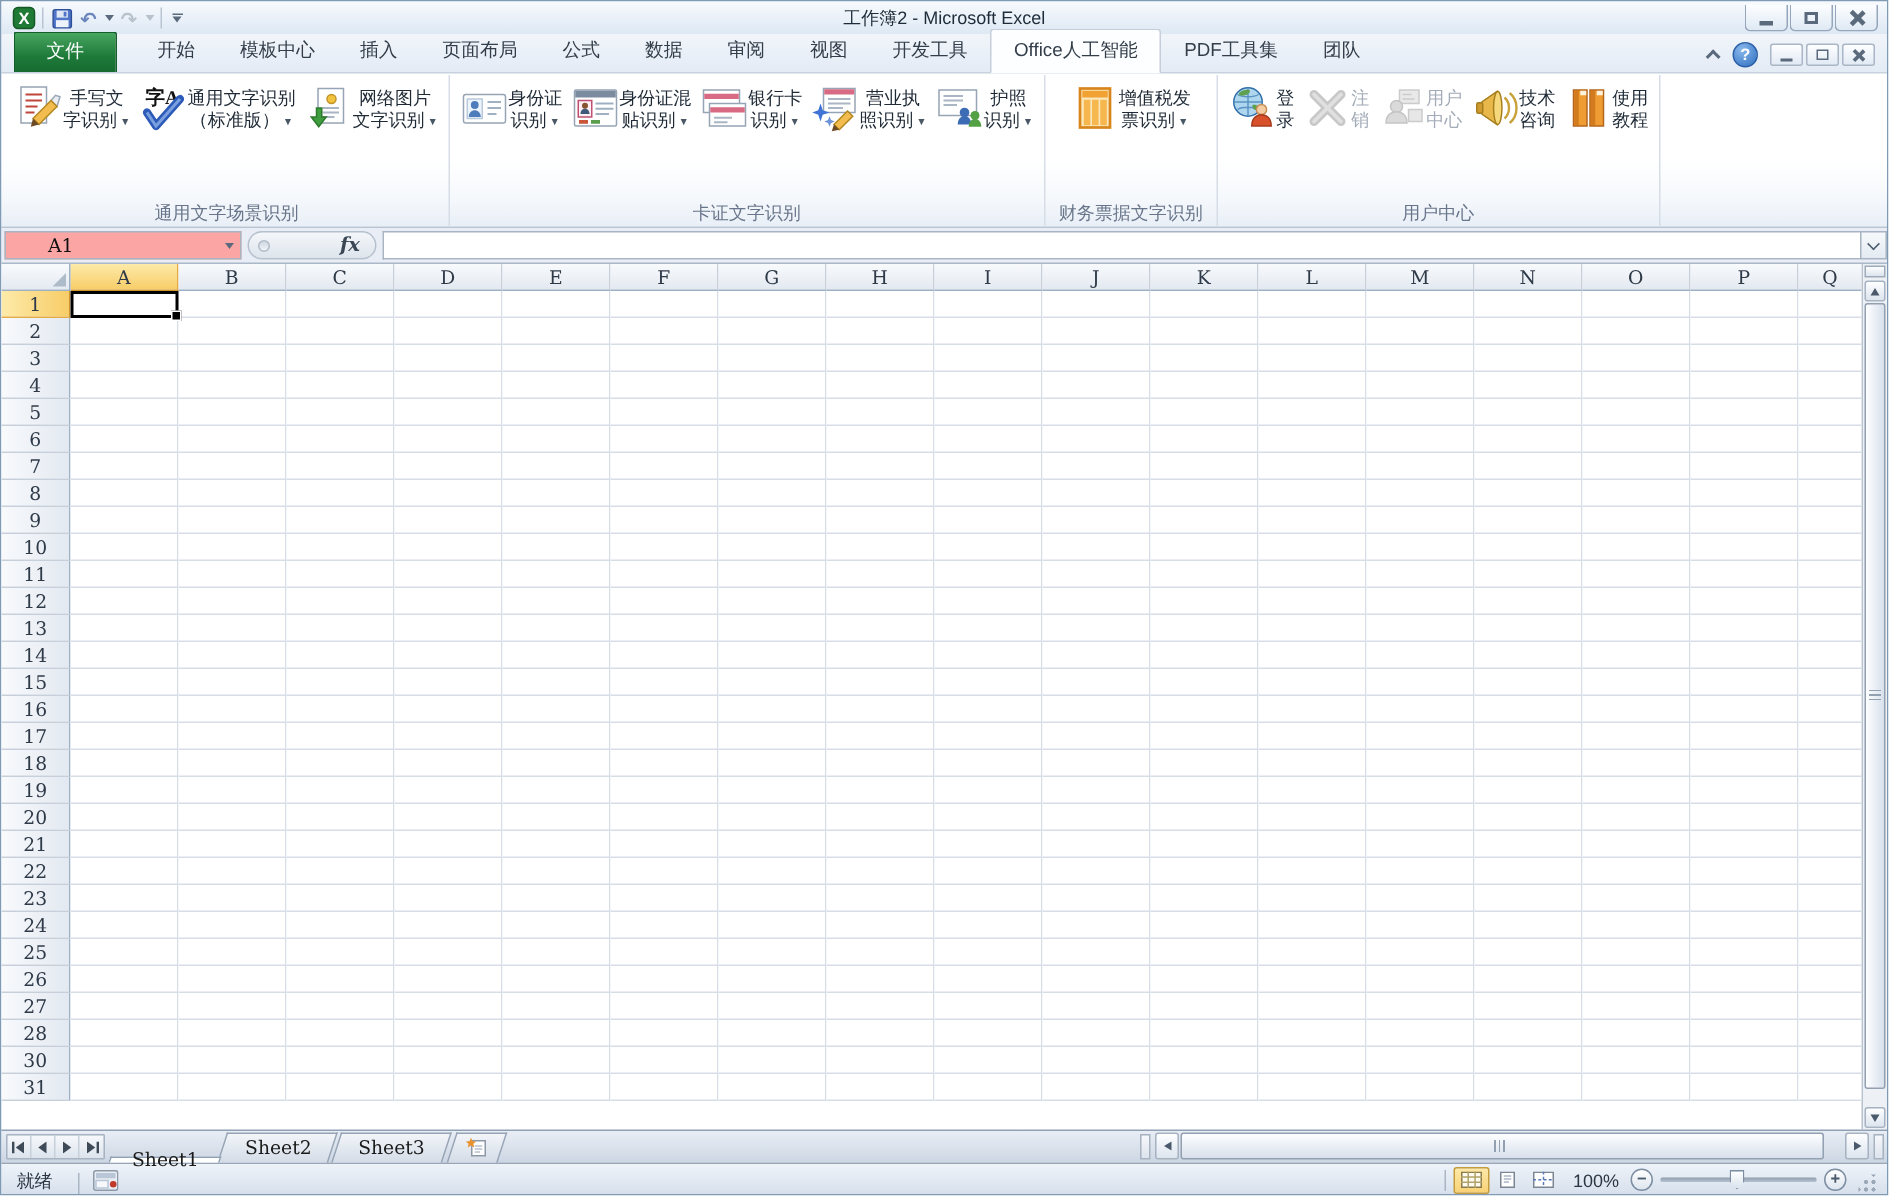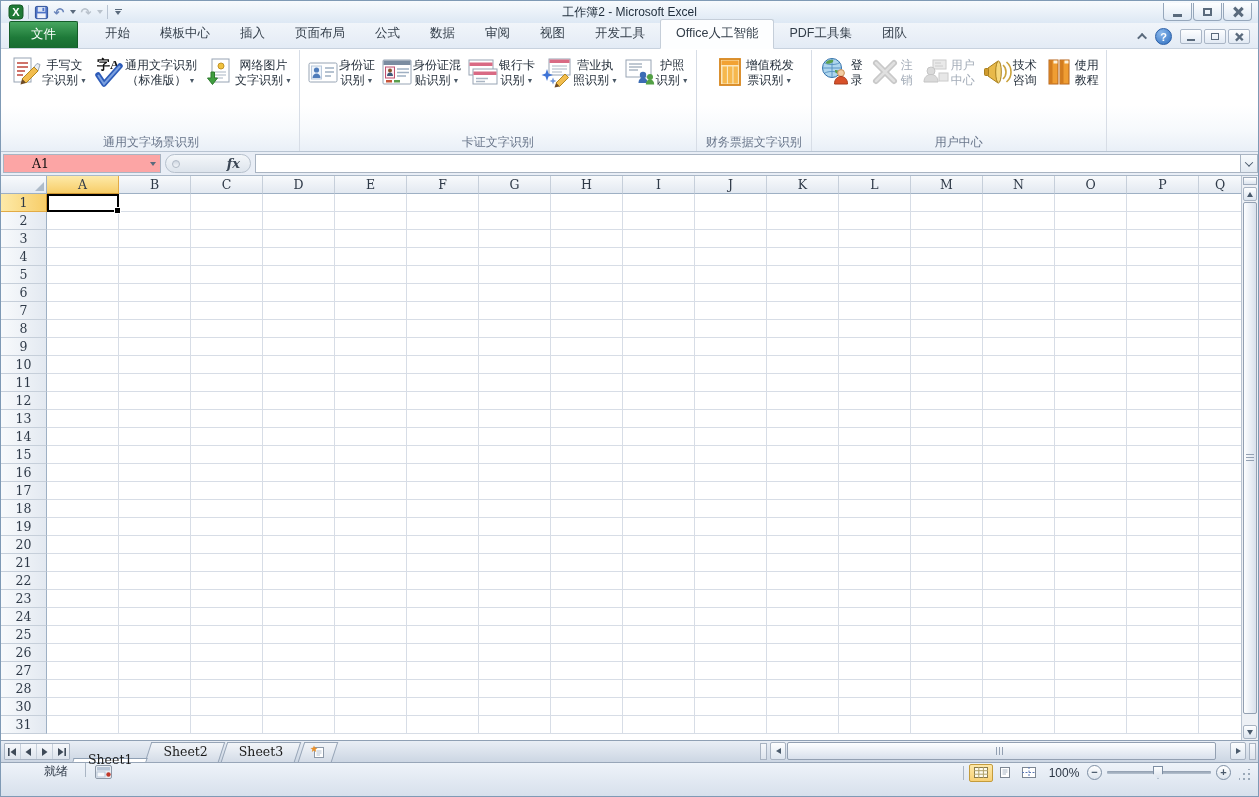--- a/index.html
+++ b/index.html
@@ -112,21 +112,21 @@
   .sheetbar .filler { flex:1; }
   .hscroll { width:478px; flex:none; display:flex; margin:1px 0 2px; }
   .hs-btn { width:16px; flex:none; background:linear-gradient(#fdfeff,#dde5ef); border:1px solid #a8b3c2; border-radius:2px; display:flex; align-items:center; justify-content:center; margin:0 1px; }
   .tri-l { width:0; height:0; border-top:3.5px solid transparent; border-bottom:3.5px solid transparent; border-right:5px solid #4a5a6c; }
   .tri-r { width:0; height:0; border-top:3.5px solid transparent; border-bottom:3.5px solid transparent; border-left:5px solid #4a5a6c; }
   .hs-track { flex:1; position:relative; }
   .hs-thumb { position:absolute; top:0; bottom:0; left:0; width:97%; background:linear-gradient(#fdfeff,#d8e0ec); border:1px solid #93a0b2; border-radius:2px; }
   .hs-thumb::after { content:''; position:absolute; left:50%; top:50%; width:9px; height:8px; margin:-4px 0 0 -5px; background:repeating-linear-gradient(90deg,#93a0b2 0 1px,transparent 1px 3px); }
 
   
-  .statusbar { height:34px; flex:none; background:linear-gradient(#eef3f9,#d7e0ec); border-top:1px solid #98a6b8; display:flex; align-items:flex-start; font-size:12px; color:#2b3644;padding-left:33px; }
+  .statusbar { height:21px; flex:none; background:linear-gradient(#eef3f9,#d7e0ec); border-top:1px solid #98a6b8; display:flex; align-items:flex-end; font-size:12px; color:#2b3644; }
   .status-mode { padding:0 12px 0 10px; }
   .sb-sep { width:1px; height:14px; background:#aab6c4; margin:0 5px; }
   .macro-btn { width:24px; height:18px; display:flex; align-items:center; justify-content:center; }
   .sb-right { margin-left:auto; display:flex; align-items:center; padding-right:4px; }
   .view-btn { width:24px; height:18px; border:1px solid transparent; border-radius:2px; display:flex; align-items:center; justify-content:center; }
   .view-btn.active { background:linear-gradient(#fde8a8,#f8d176); border-color:#c49c3c; }
   .zoom-label { width:46px; text-align:center; }
   .zoom-btn { width:15px; height:15px; border-radius:50%; border:1px solid #7d8ea3; background:linear-gradient(#ffffff,#dde5ee); display:flex; align-items:center; justify-content:center; font-size:11px; font-weight:bold; color:#4a5a6c; line-height:1; }
   .zoom-track { width:104px; height:3px; background:linear-gradient(#8f9dae,#b6c2d0); margin:0 5px; position:relative; border-radius:1px; }
   .zoom-thumb { position:absolute; left:46px; top:-5px; width:10px; height:13px; background:linear-gradient(#fdfeff,#dbe3ed); border:1px solid #7d8ea3; clip-path:polygon(0 0,100% 0,100% 58%,50% 100%,0 58%); }

